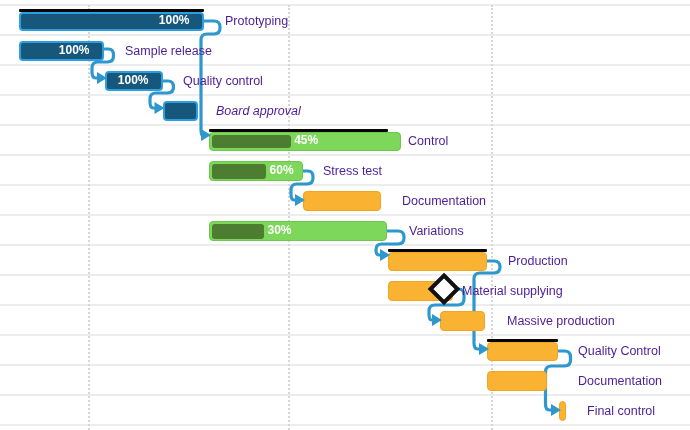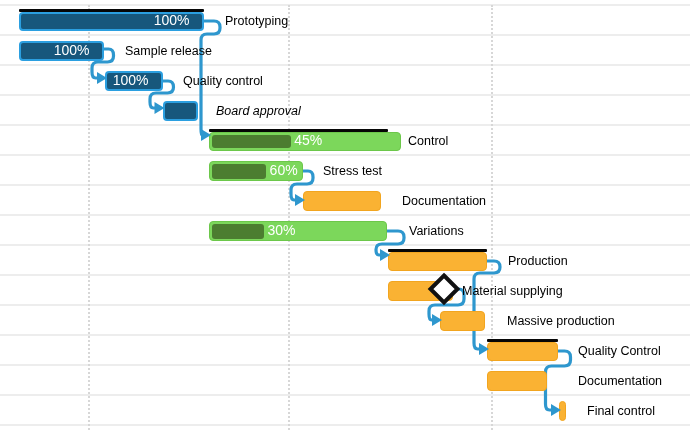--- a/index.html
+++ b/index.html
@@ -13,22 +13,22 @@
   #links-layer{z-index:1;}
   .barwrap{position:absolute;z-index:2;}
   #over-layer{z-index:3;}
   .labels{position:absolute;left:0;top:0;width:690px;height:430px;z-index:4;pointer-events:none;}
   .task-bar{position:absolute;box-sizing:border-box;border-radius:4px;}
   .task-bar.blue{background:#17577C;border:2.5px solid #2B9FE0;}
   .task-bar.green{background:#7CD75B;border:1px solid #6CC74A;}
   .task-bar.orange{background:#FAB233;border:1px solid #F2A51F;}
   .progress-fill{position:absolute;top:1.5px;bottom:1.5px;left:1.5px;background:#4C7D30;border-radius:3px;}
   .parent-marker{position:absolute;background:#060606;border-radius:1px;z-index:2;}
-  .pct{position:absolute;top:50%;transform:translateY(-54%);color:#fff;font-size:14px;font-weight:400;white-space:nowrap;}
-  .task-label{position:absolute;color:#000000;font-size:12.5px;white-space:nowrap;line-height:14px;}
+  .pct{position:absolute;top:50%;transform:translateY(-54%);color:#fff;font-size:12px;font-weight:700;white-space:nowrap;}
+  .task-label{position:absolute;color:#4c1d95;font-size:12.5px;white-space:nowrap;line-height:14px;}
 </style>
 </head>
 <body>
 
 <div id="stage">
   <div id="rowlines">
       <div class="rowline" style="top: 4px;"></div>
       <div class="rowline" style="top: 34px;"></div>
       <div class="rowline" style="top: 64px;"></div>
       <div class="rowline" style="top: 94px;"></div>

